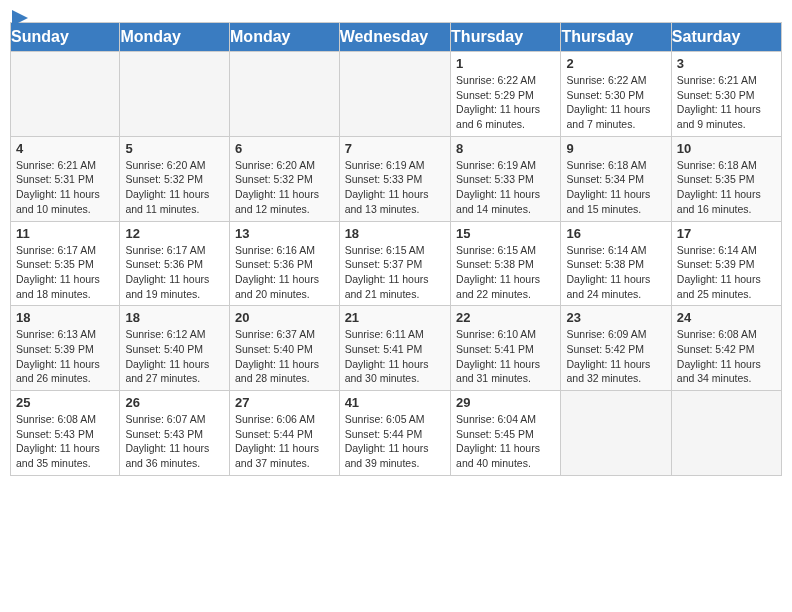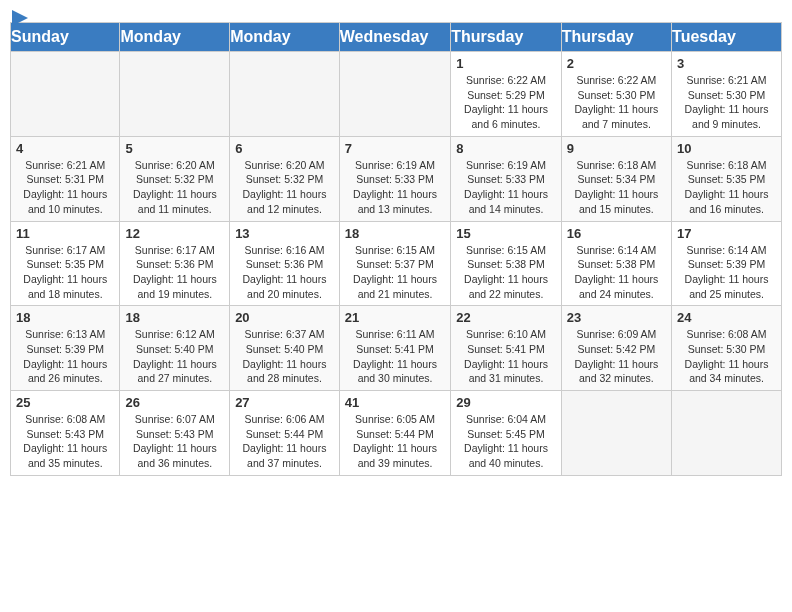--- a/index.html
+++ b/index.html
@@ -64,21 +64,20 @@
     .day-number {
       font-size: 13px;
       font-weight: bold;
       color: #333;
       margin-bottom: 2px;
     }
     .day-info {
       color: #333;
       font-size: 10.5px;
       line-height: 1.4;
-      text-align: center;
     }
     .empty-cell {
       background: #f5f5f5 !important;
     }
   </style>
 </head>
 <body>
 
 <div class="header-area">
   <div class="logo">
@@ -100,21 +99,21 @@
 
 <table class="calendar">
   <thead>
     <tr>
     <th>Sunday</th>
         <th>Monday</th>
         <th>Monday</th>
         <th>Wednesday</th>
         <th>Thursday</th>
         <th>Thursday</th>
-        <th>Tuesday</th>
+        <th>Saturday</th>
       </tr>
   </thead>
   <tbody id="calendar-body">
   <tr>
         <td class="empty-cell"></td>
         <td class="empty-cell"></td>
         <td class="empty-cell"></td>
         <td class="empty-cell"></td>
         <td>
           <div class="day-number">1</div>
@@ -256,21 +255,21 @@
         </td>
         <td>
           <div class="day-number">23</div>
           <div class="day-info">Sunrise: 6:09 AM
 Sunset: 5:42 PM
 Daylight: 11 hours and 32 minutes.</div>
         </td>
         <td>
           <div class="day-number">24</div>
           <div class="day-info">Sunrise: 6:08 AM
-Sunset: 5:30 PM
+Sunset: 5:42 PM
 Daylight: 11 hours and 34 minutes.</div>
         </td>
       </tr>
       <tr>
         <td>
           <div class="day-number">25</div>
           <div class="day-info">Sunrise: 6:08 AM
 Sunset: 5:43 PM
 Daylight: 11 hours and 35 minutes.</div>
         </td>

